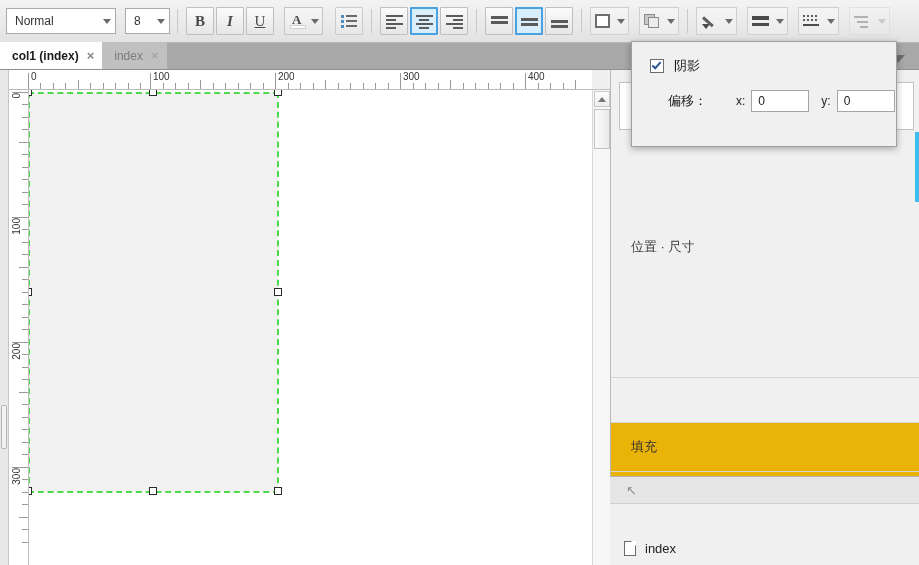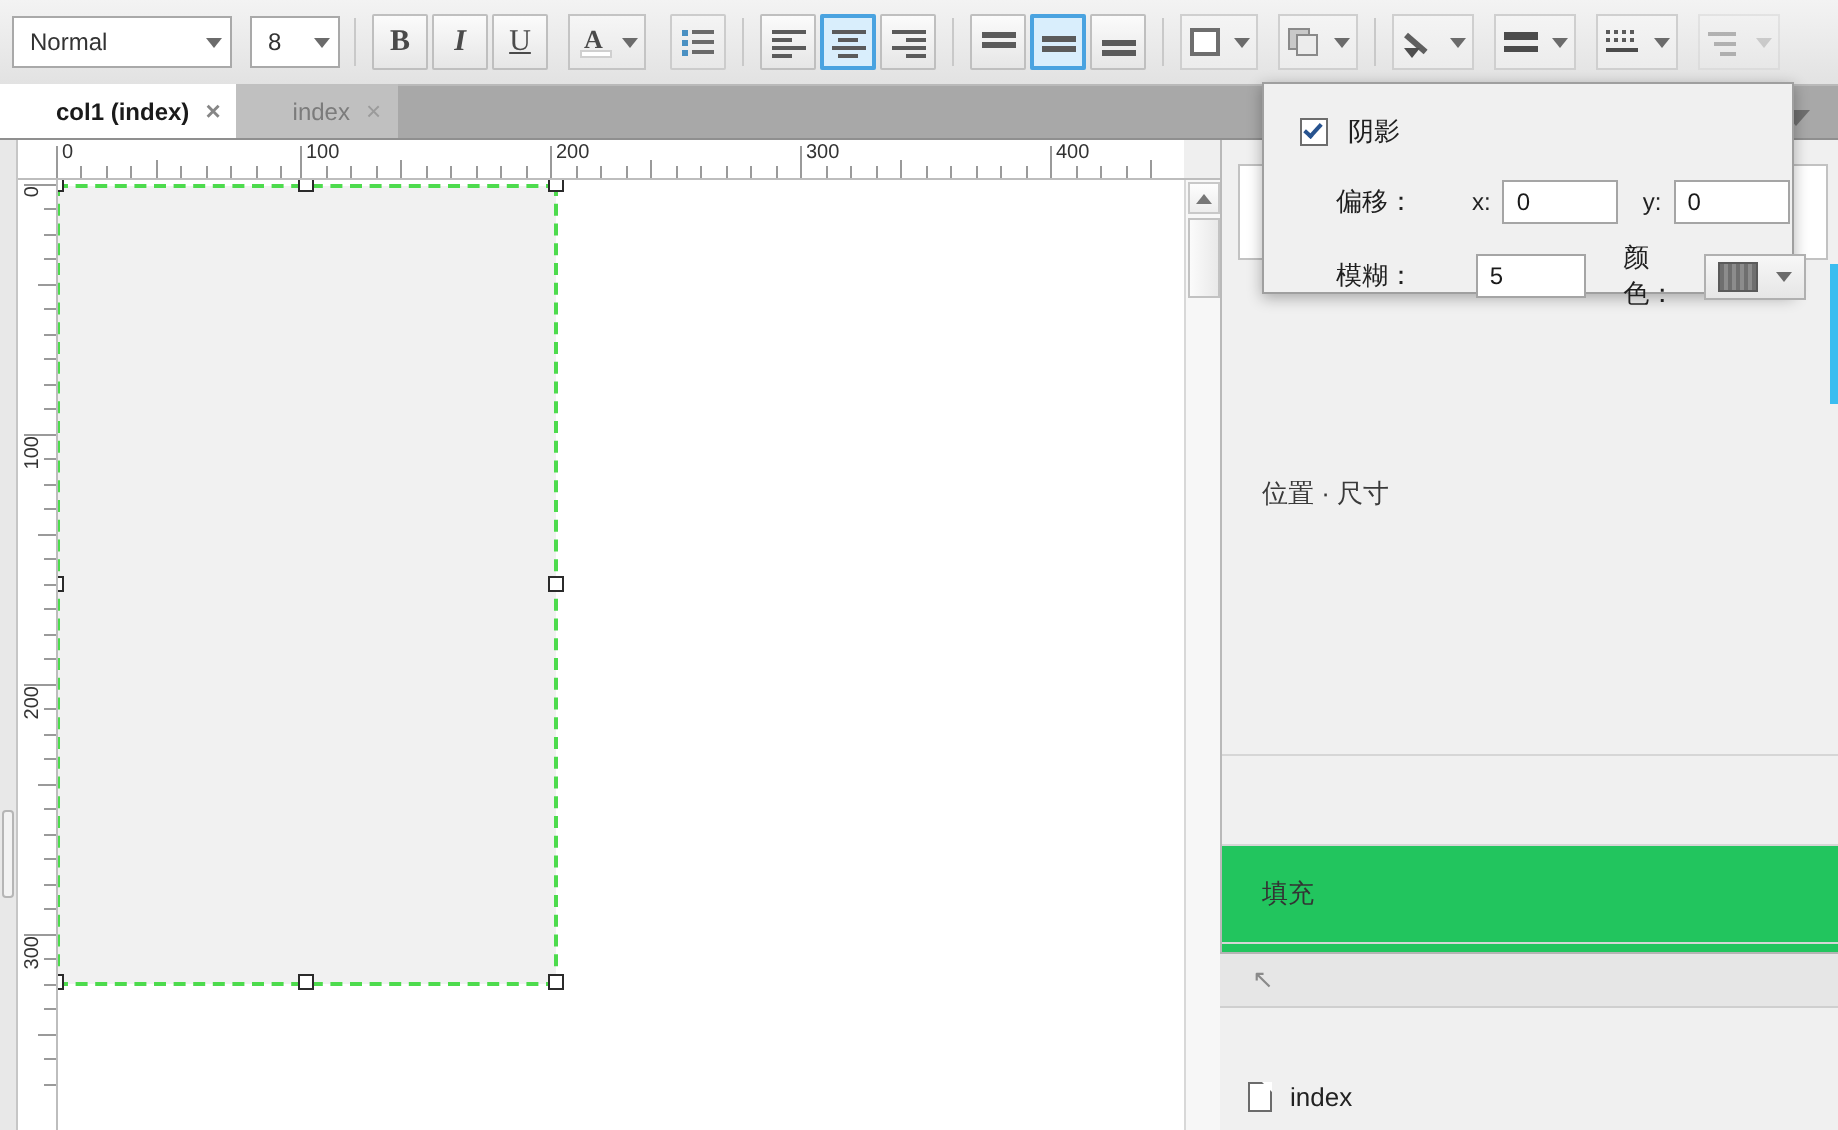--- a/index.html
+++ b/index.html
@@ -76,21 +76,21 @@
   .align-ic { width: 17px; height: 13px; position: relative; }
   .align-ic span { position: absolute; height: 2px; background: #5b5b5b; }
 
   
   .tabbar {
     position: absolute; left: 0; top: 43px; width: 919px; height: 27px;
     background: #a8a8a8; border-bottom: 1px solid #8f8f8f;
     display: flex; align-items: flex-end;
   }
   .tab {
-    height: 27px; display: flex; align-items: center; padding: 0 8px 0 28px;
+    height: 27px; display: flex; align-items: center; padding: 0 8px 0 12px;
     font-size: 12px; color: #555; gap: 8px;
   }
   .tab.active { background: #ffffff; color: #1a1a1a; font-weight: 700; }
   .tab.inactive { background: #c0c0c0; color: #7b7b7b; }
   .tab-x { color: #9b9b9b; font-size: 13px; line-height: 1; }
   .tab.active .tab-x { color: #868686; }
   .tabbar-caret { margin-left: auto; margin-right: 14px; margin-bottom: 6px;
     width:0;height:0;border-left:7px solid transparent;border-right:7px solid transparent;
     border-top:8px solid #6f6f6f; }
 
@@ -181,21 +181,21 @@
   .rp-divider { position: absolute; left: 0; width: 309px; height: 1px; background: #d6d6d6; }
 
   .rp-title {
     position: absolute; left: 0; top: 308px; width: 309px; height: 44px;
     background: #ffffff; display: flex; align-items: center; padding-left: 16px;
     font-size: 19px; color: #141414;
   }
   .rp-row {
     position: absolute; left: 0; width: 309px; height: 48px;
     display: flex; align-items: center; padding-left: 20px;
-    font-size: 13px; color: #333; background: #22c55e;
+    font-size: 13px; color: #333; background: #eab308;
   }
   .rp-row .rowctl {
     position: absolute; right: 16px; top: 8px;
     display: flex; align-items: center; height: 24px; padding: 0 3px 0 5px;
     background: linear-gradient(to bottom,#f8f8f8,#e9e9e9); border: 1px solid #bdbdbd;
   }
 
   
   .outline {
     position: absolute; left: 610px; top: 476px; width: 309px; height: 89px;
@@ -624,26 +624,15 @@
       <span class="pp-lbl" style="margin-left:6px;font-size:12px">x:</span>
       <span class="pp-inp" style="width:58px;margin-left:6px">
         <span>0</span>
       </span>
       <span class="pp-lbl" style="margin-left:12px;font-size:12px">y:</span>
       <span class="pp-inp" style="width:58px;margin-left:6px">
         <span>0</span>
       </span>
     </div>
 
-    <div class="pp-row" style="left:36px; top:78px;">
-      <span class="pp-lbl" style="width:62px">模糊：</span>
-      <span class="pp-inp" style="width:58px;margin-left:12px">
-        <span>5</span>
-      </span>
-      <span class="pp-lbl" style="margin-left:19px">颜色：</span>
-      <span class="pp-swatch" style="margin-left:4px">
-        <span class="sw"></span>
-        <span class="caret"></span>
-      </span>
-    </div>
   </div>
 
 </div>
 
 </body></html>

